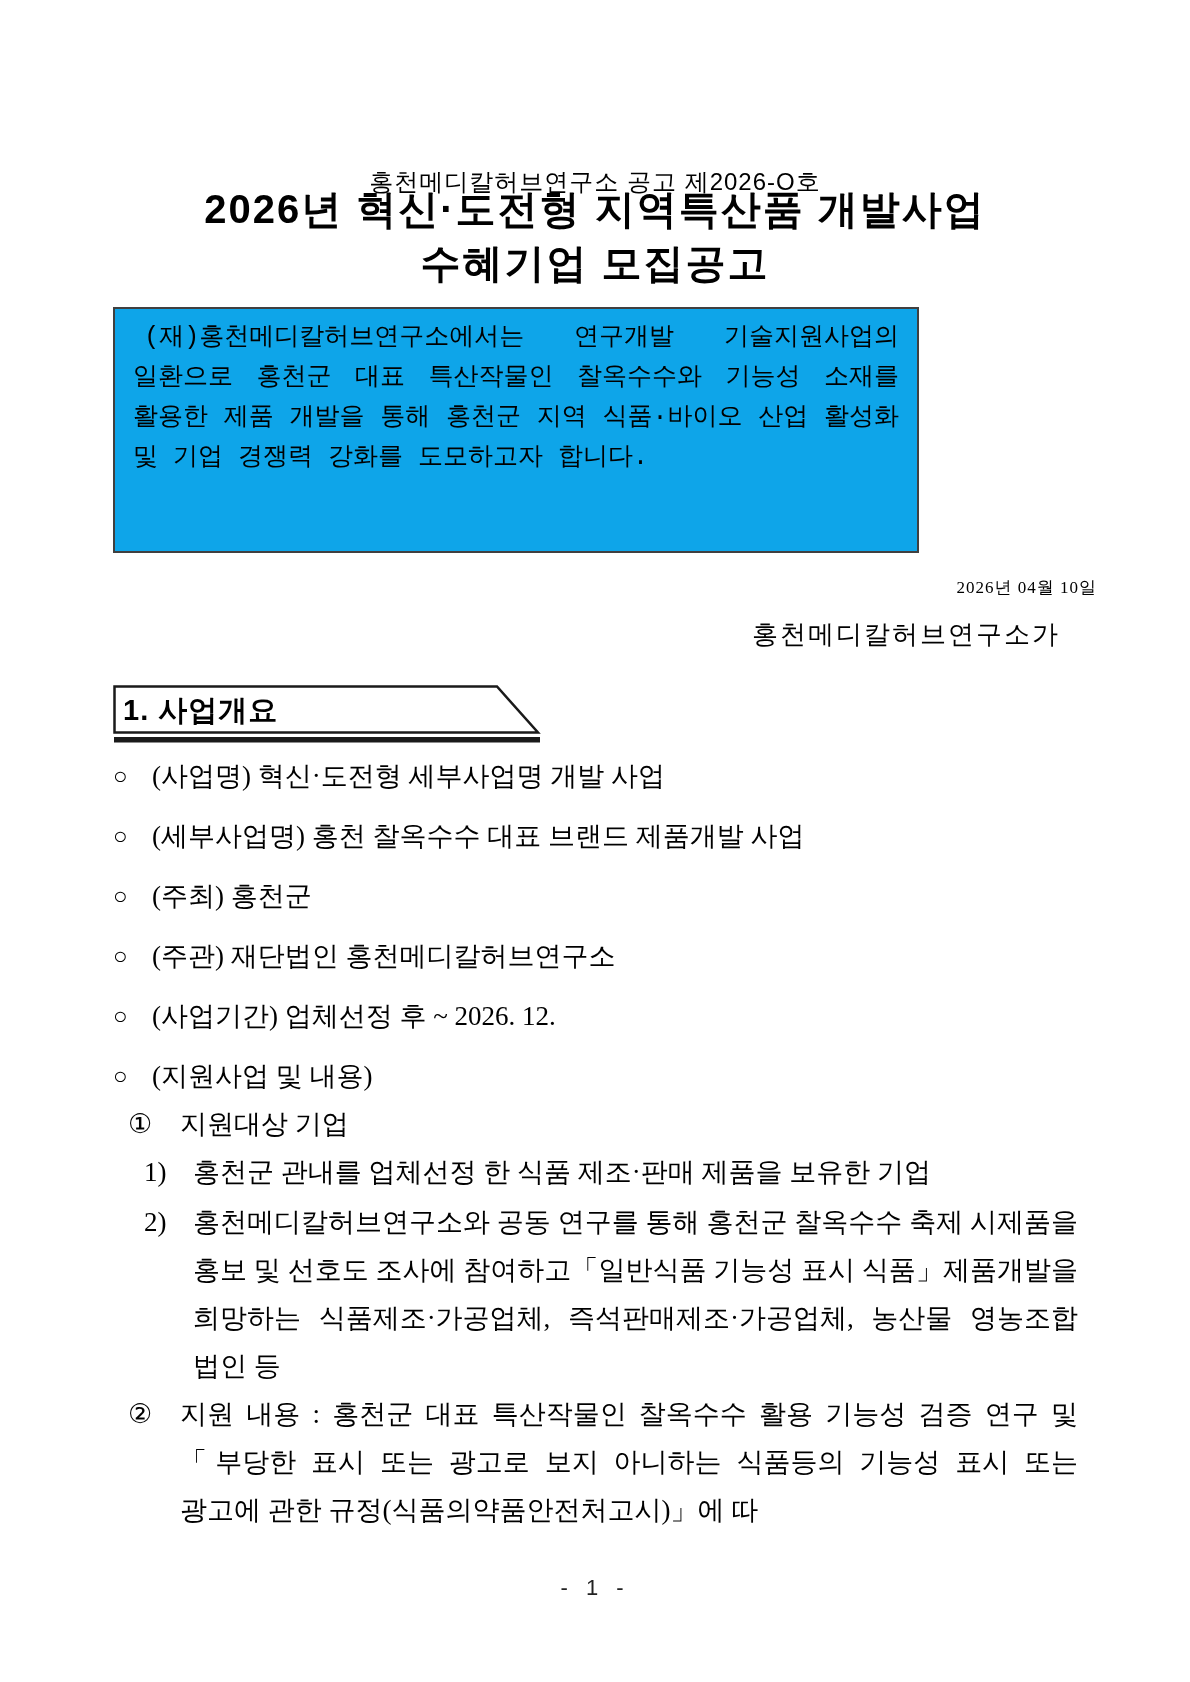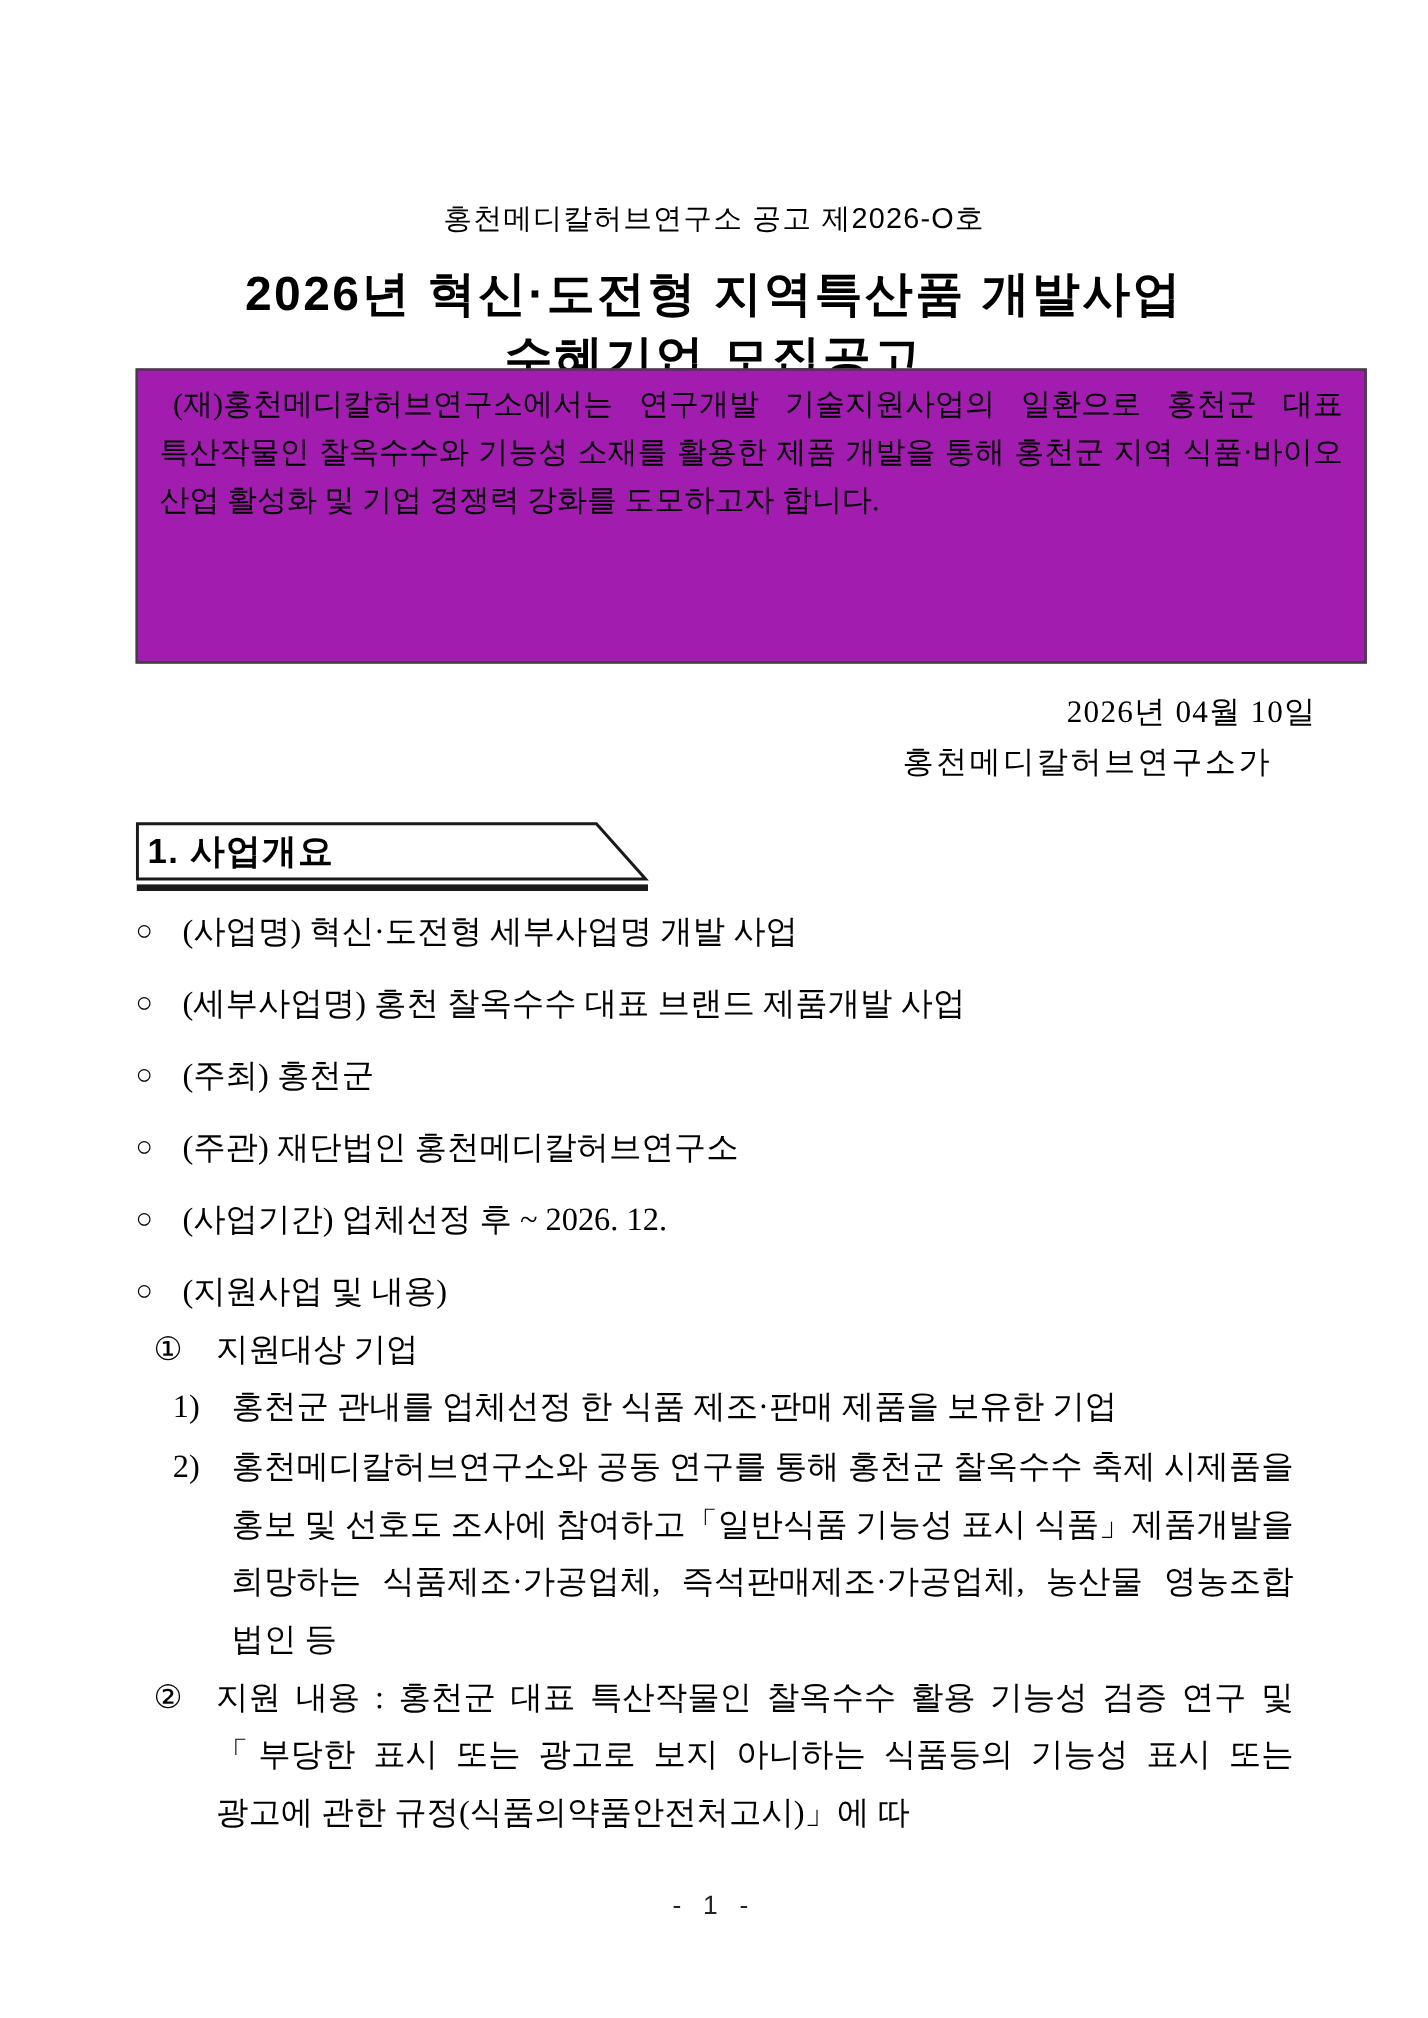--- a/index.html
+++ b/index.html
@@ -11,36 +11,36 @@
   .page { position:absolute; inset:0; background:#fff; overflow:hidden; }
 
   .notice-no {
     position:absolute; top:141px; left:0; width:100%;
     text-align:center; font-family:"Liberation Sans","DejaVu Sans",sans-serif;
     font-size:24px; letter-spacing:1px; color:#000;margin-top:25px;
   }
   .doc-title {
     position:absolute; top:182px; left:0; width:100%;
     text-align:center; font-family:"Liberation Sans","DejaVu Sans",sans-serif;
-    font-weight:bold; font-size:40px; line-height:54px; letter-spacing:2px; color:#000;margin-top:36px;
+    font-weight:bold; font-size:40px; line-height:54px; letter-spacing:2px; color:#000;
   }
 
   .intro-box {
-    position:absolute; top:307px; left:113px; width:1026px; height:246px;
-    box-sizing:border-box; background:#a21caf; border:2px solid #404040;
+    position:absolute; top:307px; left:113px; width:806px; height:246px;
+    box-sizing:border-box; background:#0ea5e9; border:2px solid #404040;
     padding:9px 18px 8px 18px;
-    font-family:Liberation Serif, serif;
+    font-family:Liberation Mono, monospace;
     font-size:25px; line-height:40px;
   }
   .intro-p { margin:0; text-align:justify; text-indent:0.45em; word-break:keep-all; }
   .intro-p .bold { font-weight:bold; }
 
   .date-line {
     position:absolute; top:576px; right:93px;
-    font-size:26px; letter-spacing:1px;text-align:center;
+    font-size:17px; letter-spacing:1px;text-align:center;
   }
   .signer-line {
     position:absolute; top:617px; right:130px;
     font-size:26px; letter-spacing:2px;
   }
 
   .section-banner { position:absolute; top:685px; left:113px; width:430px; height:62px; }
   .section-banner svg { position:absolute; top:0; left:0; }
   .banner-text {
     position:absolute; top:1px; left:10px; width:360px; height:48px;

